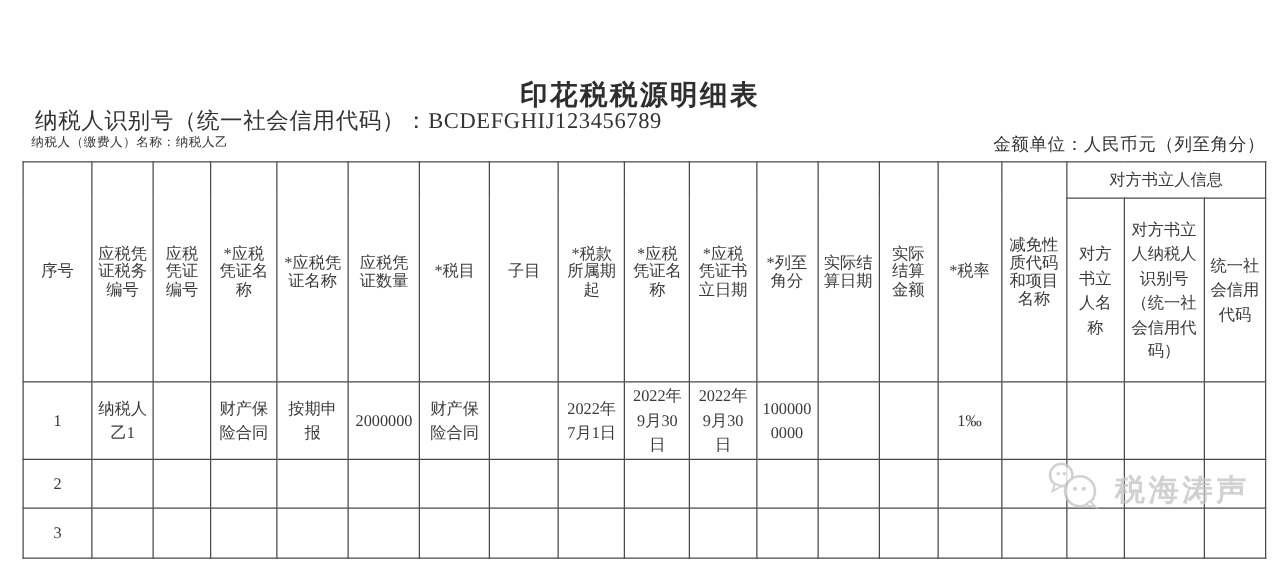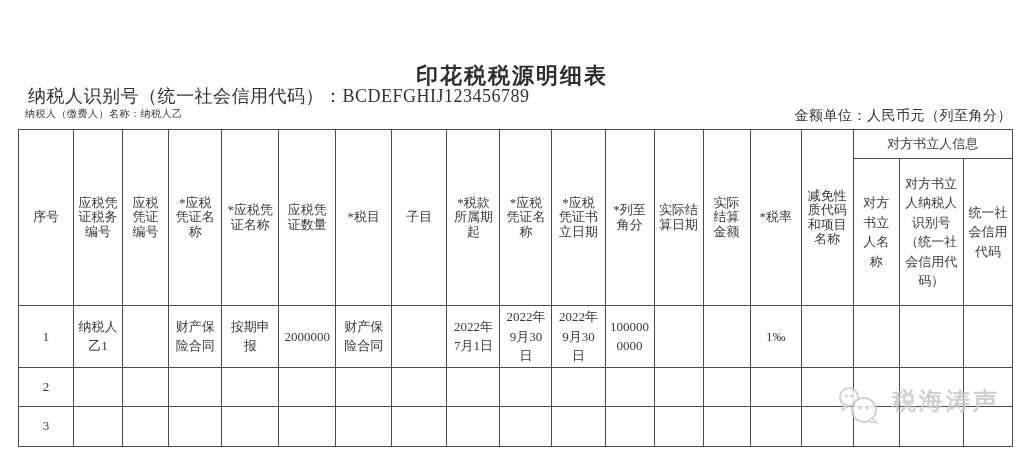--- a/index.html
+++ b/index.html
@@ -26,22 +26,22 @@
     text-align:center; vertical-align:middle; padding:1px 4px;
     word-break:break-all; line-height:1.5; color:#3a3a3a;
   }
   tr.r-group th { height:26px; line-height:1.1;margin-top:44px; }
   tr.r-sub   th { height:144px; }
   tr.r1 td { height:56px; }
   tr.r2 td { height:36px; }
   tr.r3 td { height:37px; }
 
   .watermark {
-    position:absolute; left:838px; top:385px; width:180px; height:48px;
-    display:flex; align-items:flex-start; gap:6px; opacity:0.8; pointer-events:none;
+    position:absolute; left:838px; top:368px; width:180px; height:48px;
+    display:flex; align-items:center; gap:6px; opacity:0.8; pointer-events:none;
   }
   .watermark .wm-text {
     font-family:"Liberation Sans","DejaVu Sans",sans-serif;
     font-size:24px; font-weight:bold; letter-spacing:3px; color:#c6c6c6;
     text-shadow:0 0 1px #ffffff;
   }
 </style>
 </head>
 <body>
 

